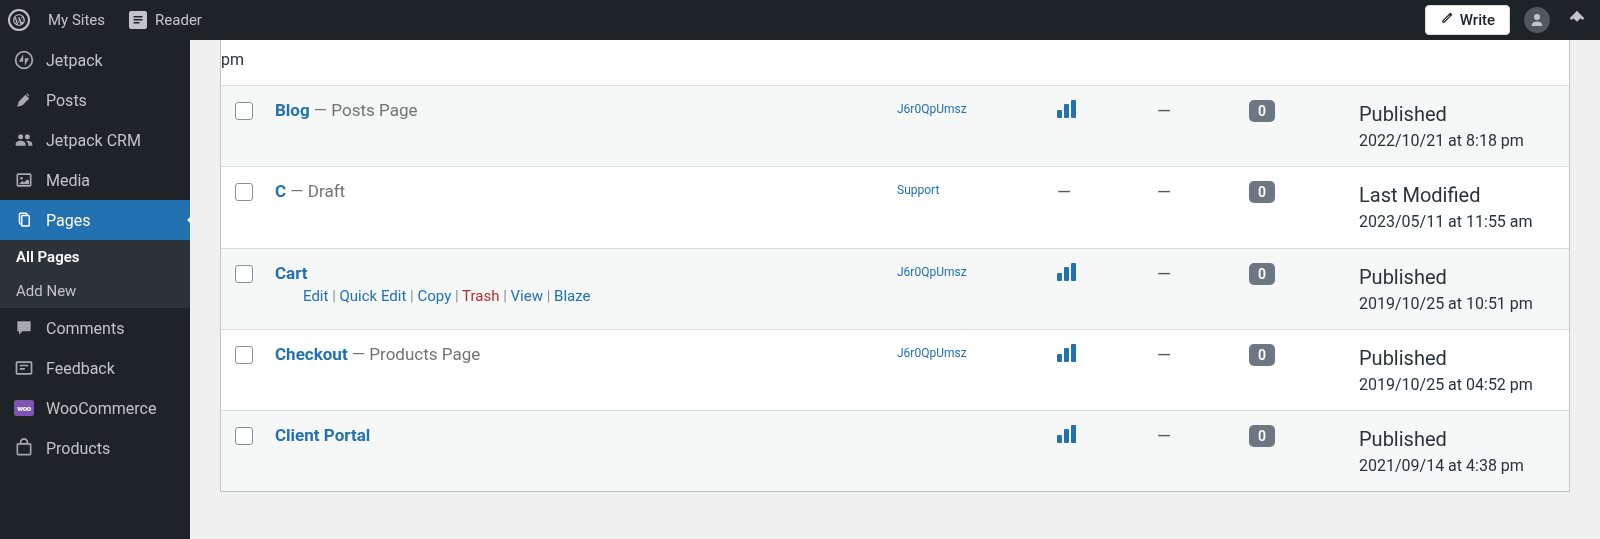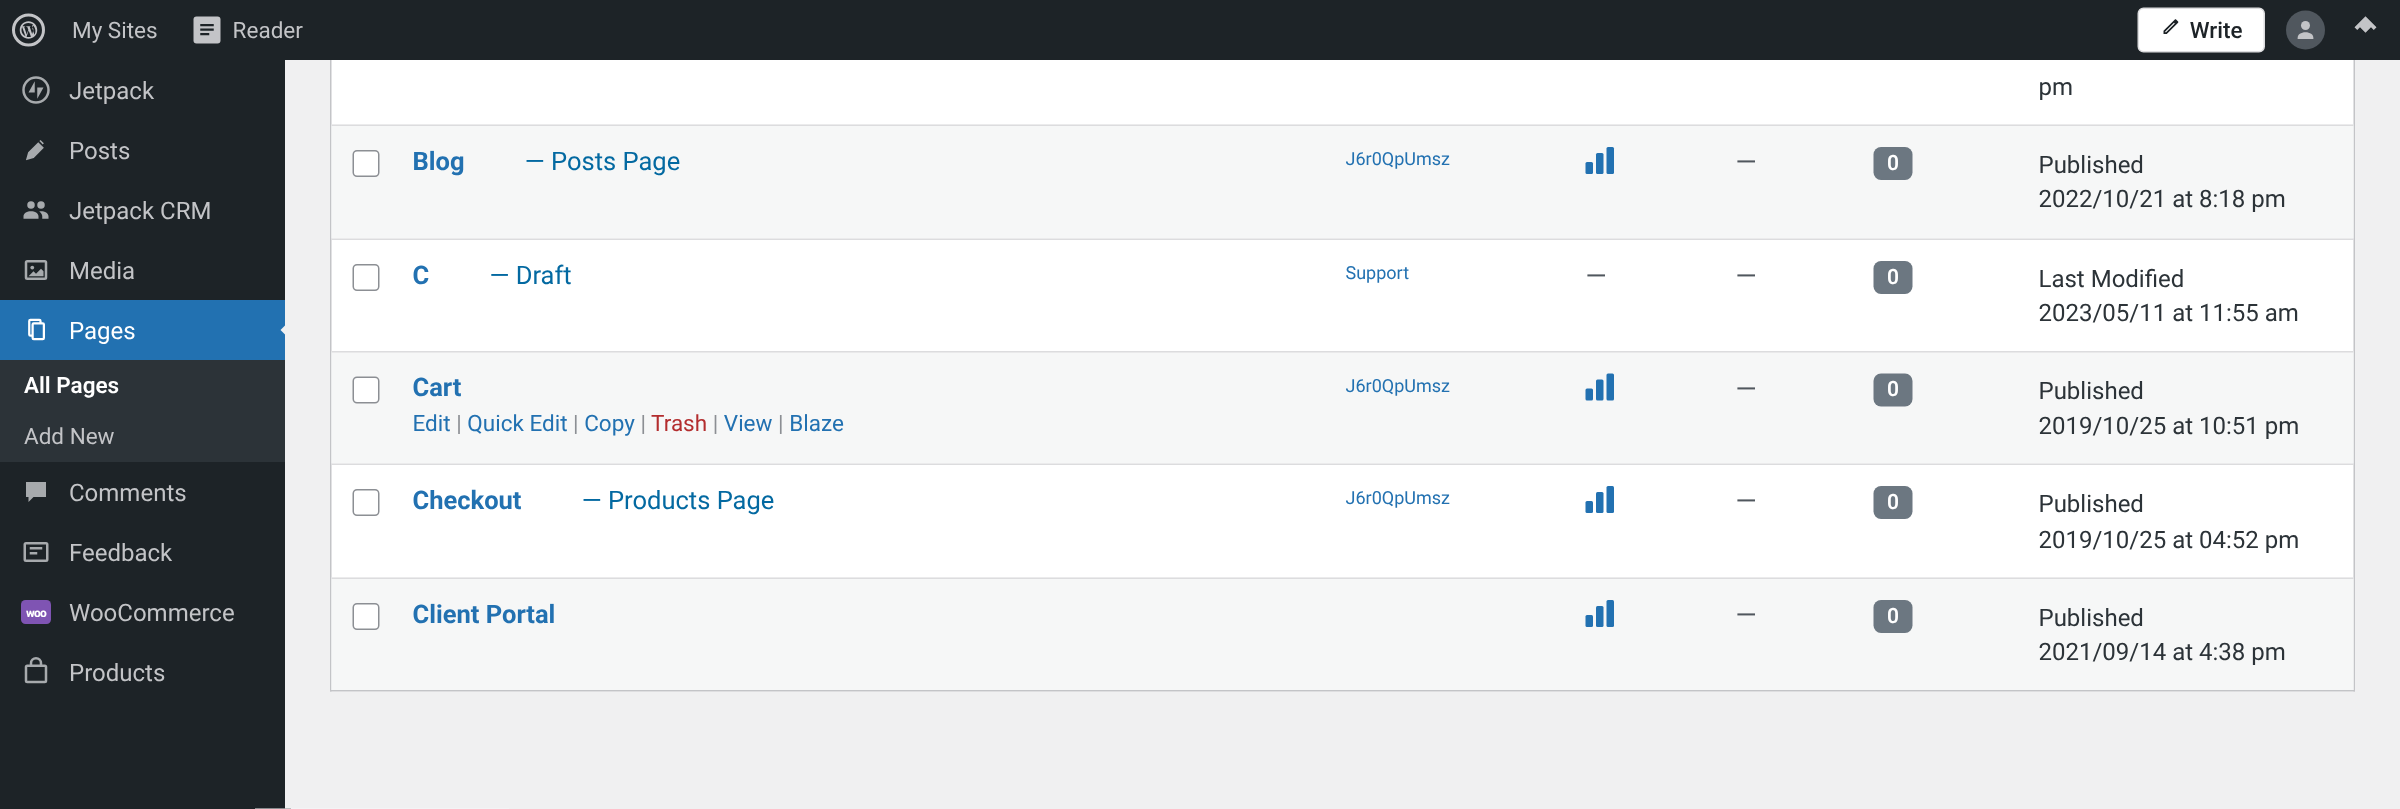--- a/index.html
+++ b/index.html
@@ -76,41 +76,41 @@
 
 
 .main {
   position: absolute; left: 190px; top: 40px; right: 0; bottom: 0;
   padding: 0 30px 0 30px; background: #f0f0f1; overflow: hidden;
 }
 .table-wrap { background: #fff; border: 1px solid #c3c4c7; border-top: none; }
 .row {
   display: flex; align-items: flex-start; padding: 14px 0; border-top: 1px solid #dcdcde;
 }
-.row.first { border-top: none; }
+.row.first { border-top: none; flex-direction: column; }
 .row.alt { background: #f6f7f7; }
 .col-check { width: 54px; padding-left: 14px; padding-top: 2px; }
 .col-title { flex: 1 1 auto; padding-right: 10px; }
 .col-author { width: 160px; }
 .col-stats { width: 100px; }
 .col-dash { width: 92px; color: #50575e; font-size: 18px; }
 .col-badge { width: 110px; }
 .col-date { width: 210px; padding-right: 14px; color: #2c3338; }
 .title-link { color: #2271b1; font-weight: 700; font-size: 17px; cursor: pointer; }
-.title-suffix { color: #0369a1; font-weight: 400; font-size: 17px; padding-left: 36px; }
+.title-suffix { color: #737373; font-weight: 400; font-size: 17px; }
 .author-link { color: #2271b1; cursor: pointer; font-size: 12px; }
 .stats-icon { display: inline-flex; align-items: flex-end; gap: 2px; height: 18px; cursor: pointer; }
 .stats-bar { width: 5px; background: #2271b1; border-radius: 1px; }
 .badge {
   display: inline-block; background: #6c7781; color: #fff; border-radius: 5px;
   padding: 3px 9px; font-size: 14px; font-weight: 600; min-width: 22px; text-align: center;
 }
-.date-status { font-size: 16px; line-height: 1.45; }
+.date-status { font-size: 20px; line-height: 1.45; }
 .date-time { font-size: 16px; line-height: 1.45; }
-.row-actions { margin-top: 4px; font-size: 15px; }
+.row-actions { margin-top: 4px; font-size: 15px; margin-left: 28px; }
 .row-action { color: #2271b1; cursor: pointer; }
 .row-action.trash { color: #b32d2e; }
 .row-sep { color: #8c8f94; }
 input[type="checkbox"] {
   width: 18px; height: 18px; border: 1px solid #8c8f94; border-radius: 3px;
   appearance: none; cursor: pointer; background: #fff;
 }
 </style>
 </head>
 <body>

